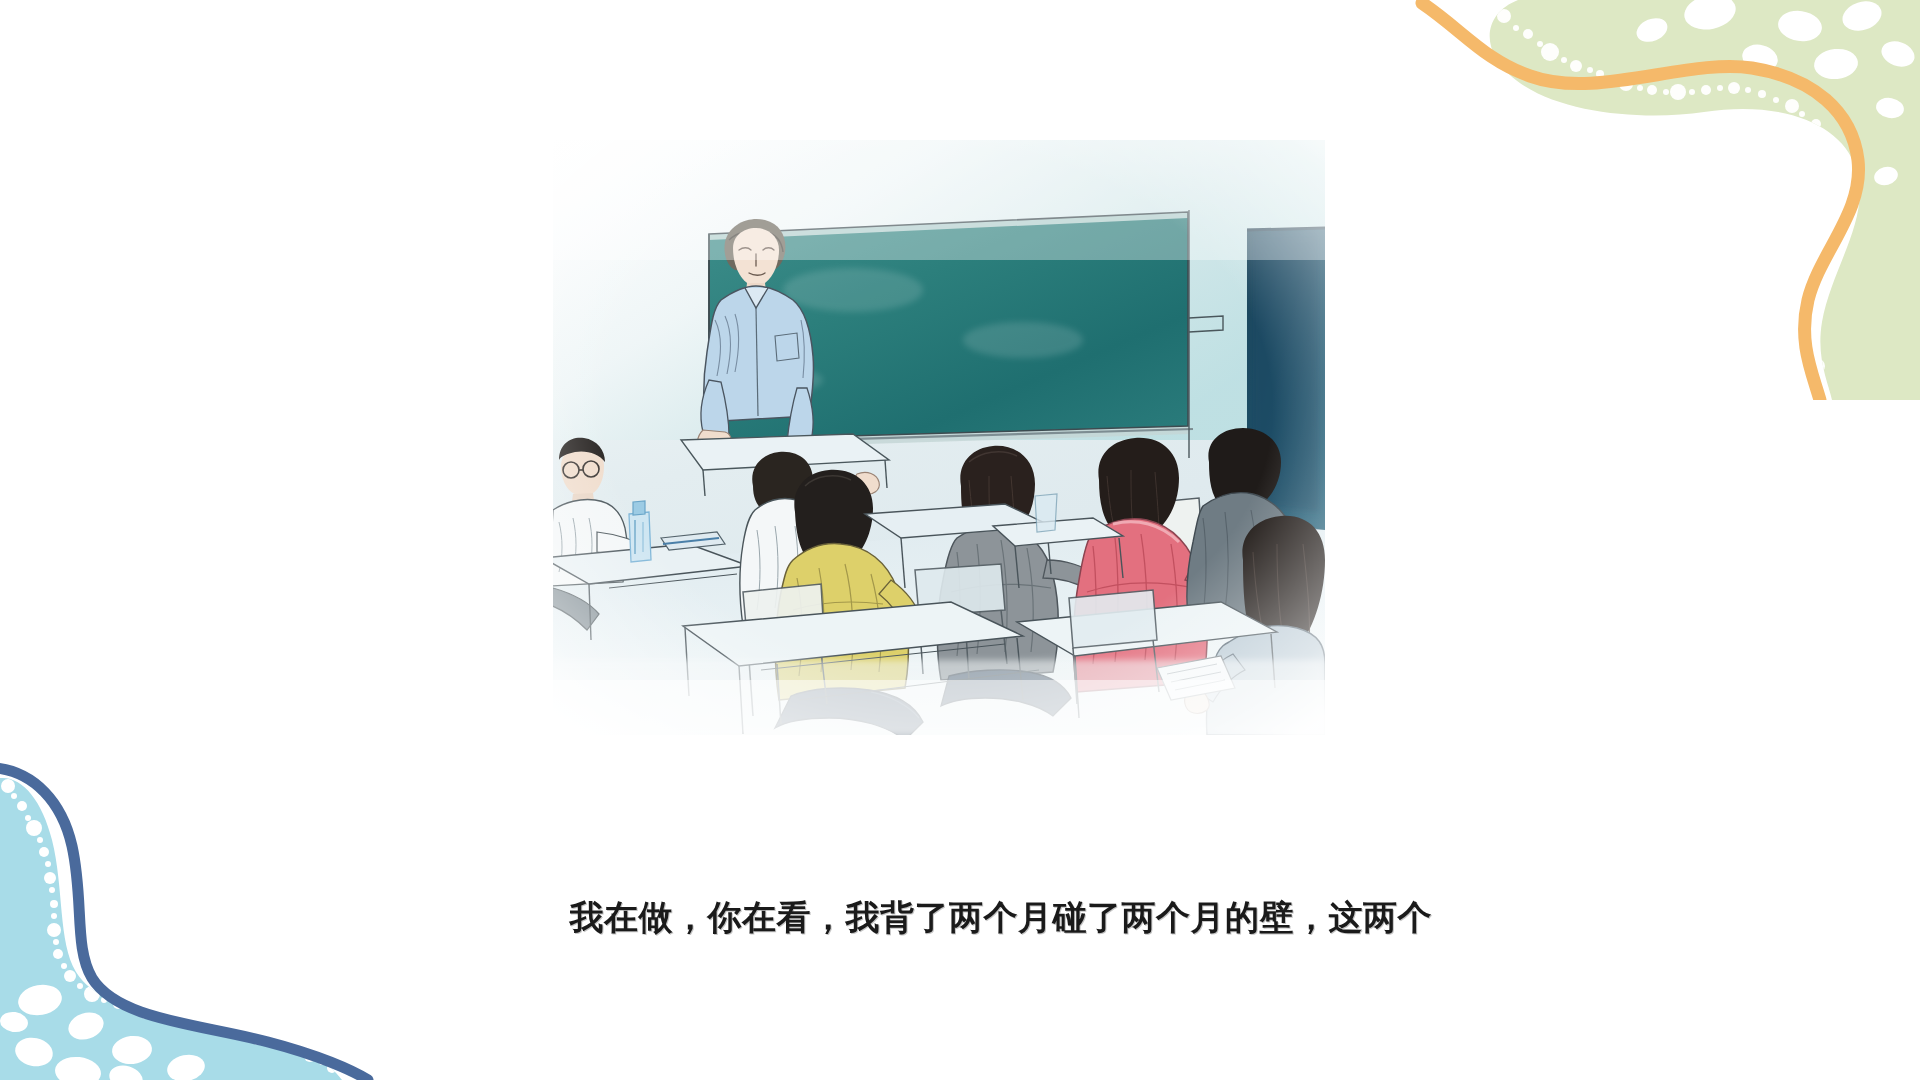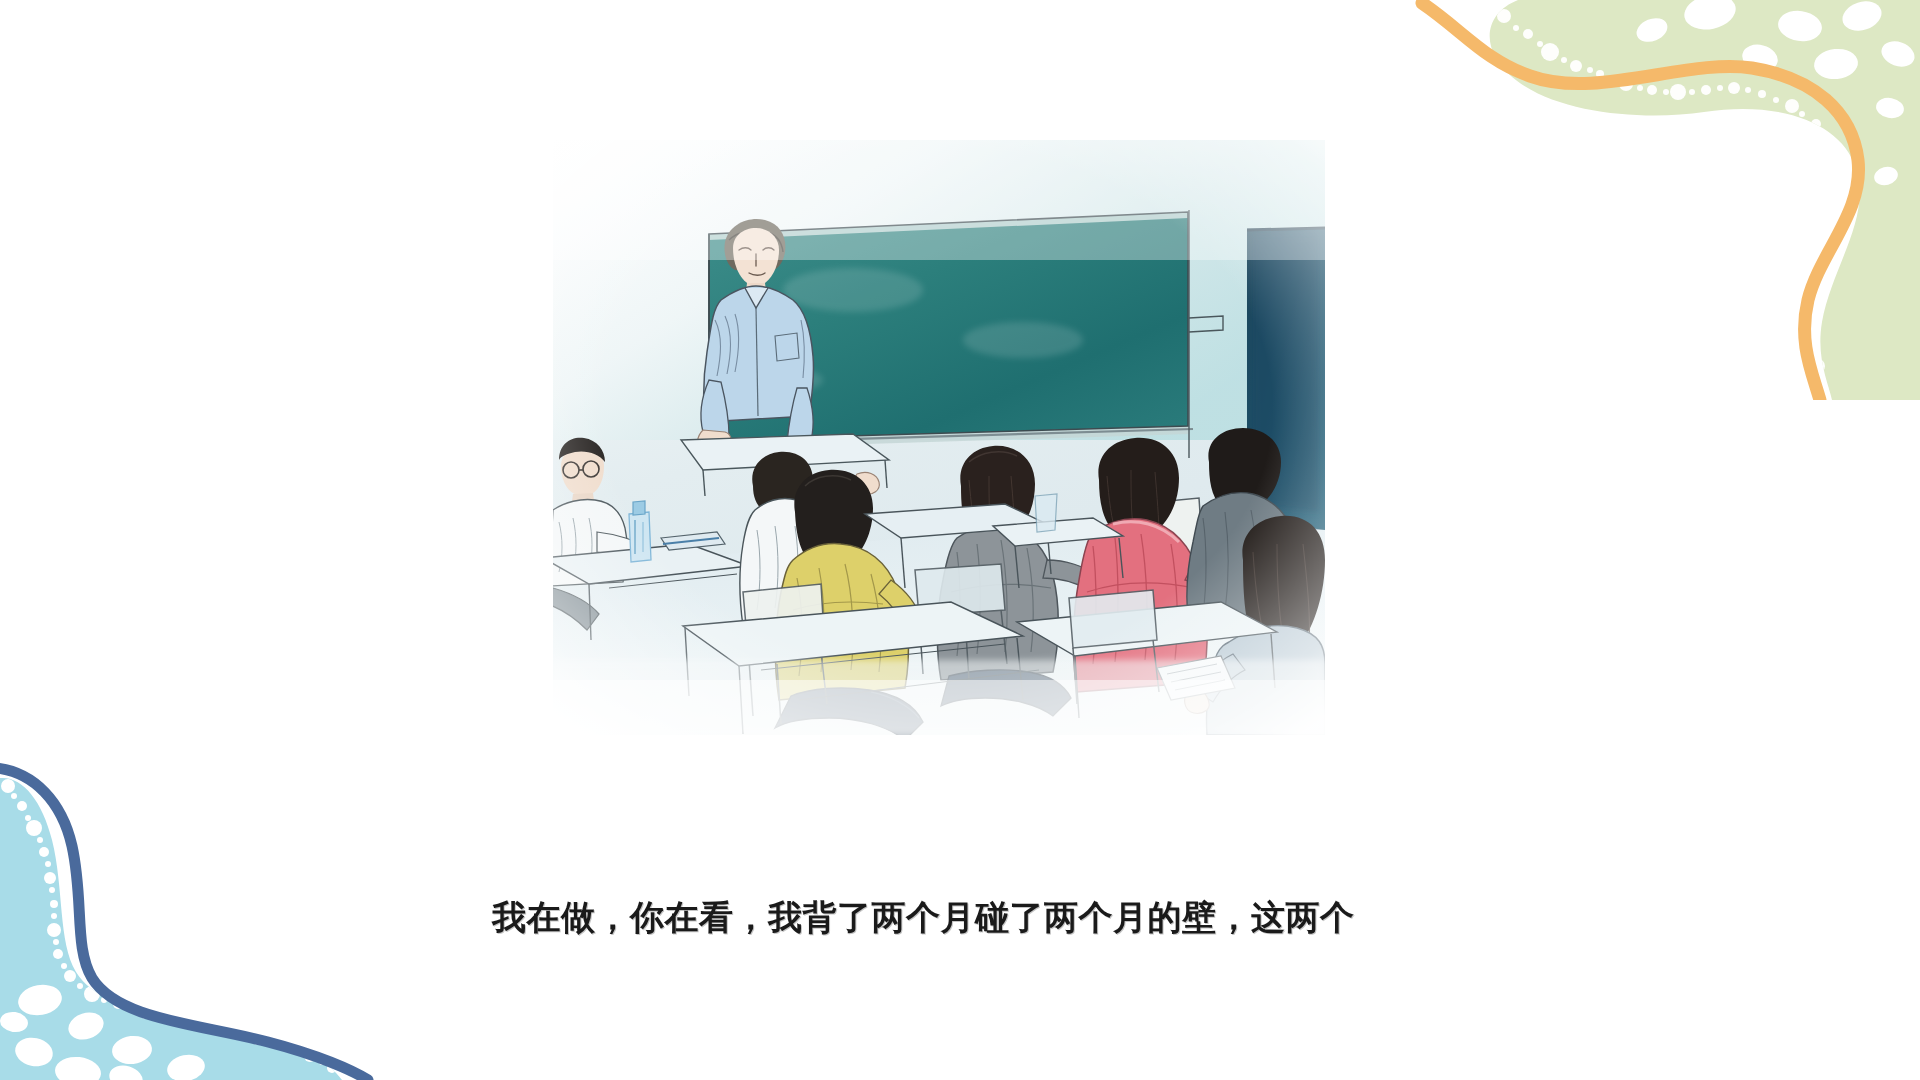--- a/index.html
+++ b/index.html
@@ -61,21 +61,21 @@
     width: 940px;
     font-size: 34px;
     font-weight: 700;
     line-height: 66px;
     letter-spacing: 0.5px;
     color: #1a1a1a;
     font-family: "DejaVu Sans", "Liberation Sans", sans-serif;
     text-shadow: 1px 1px 0 rgba(150,150,150,0.55);
     white-space: pre-wrap;
   }
-  .cap-line { display: block; }
+  .cap-line { display: block; text-align: right; }
 </style>
 </head>
 <body>
 
 <div id="slide">
 
   <div class="deco" id="deco-top-right">
     <svg viewBox="0 0 520 400" xmlns="http://www.w3.org/2000/svg">
       <defs>
         <clipPath id="clipTR">

